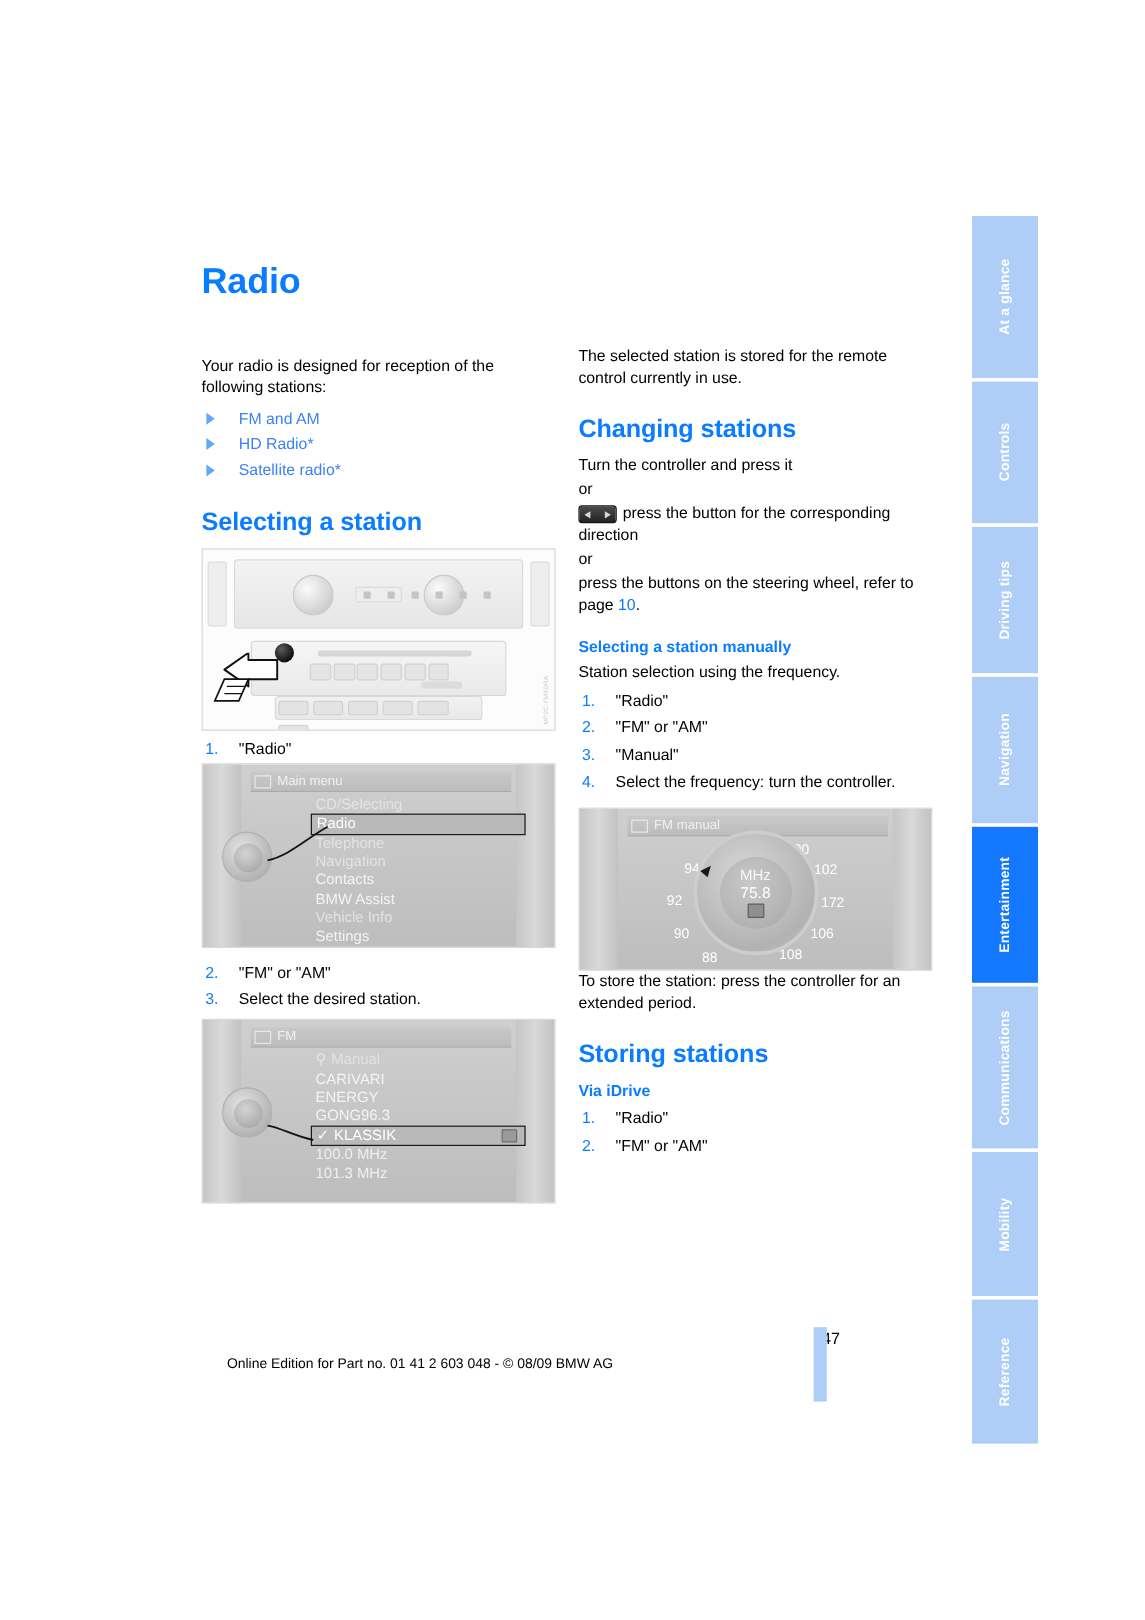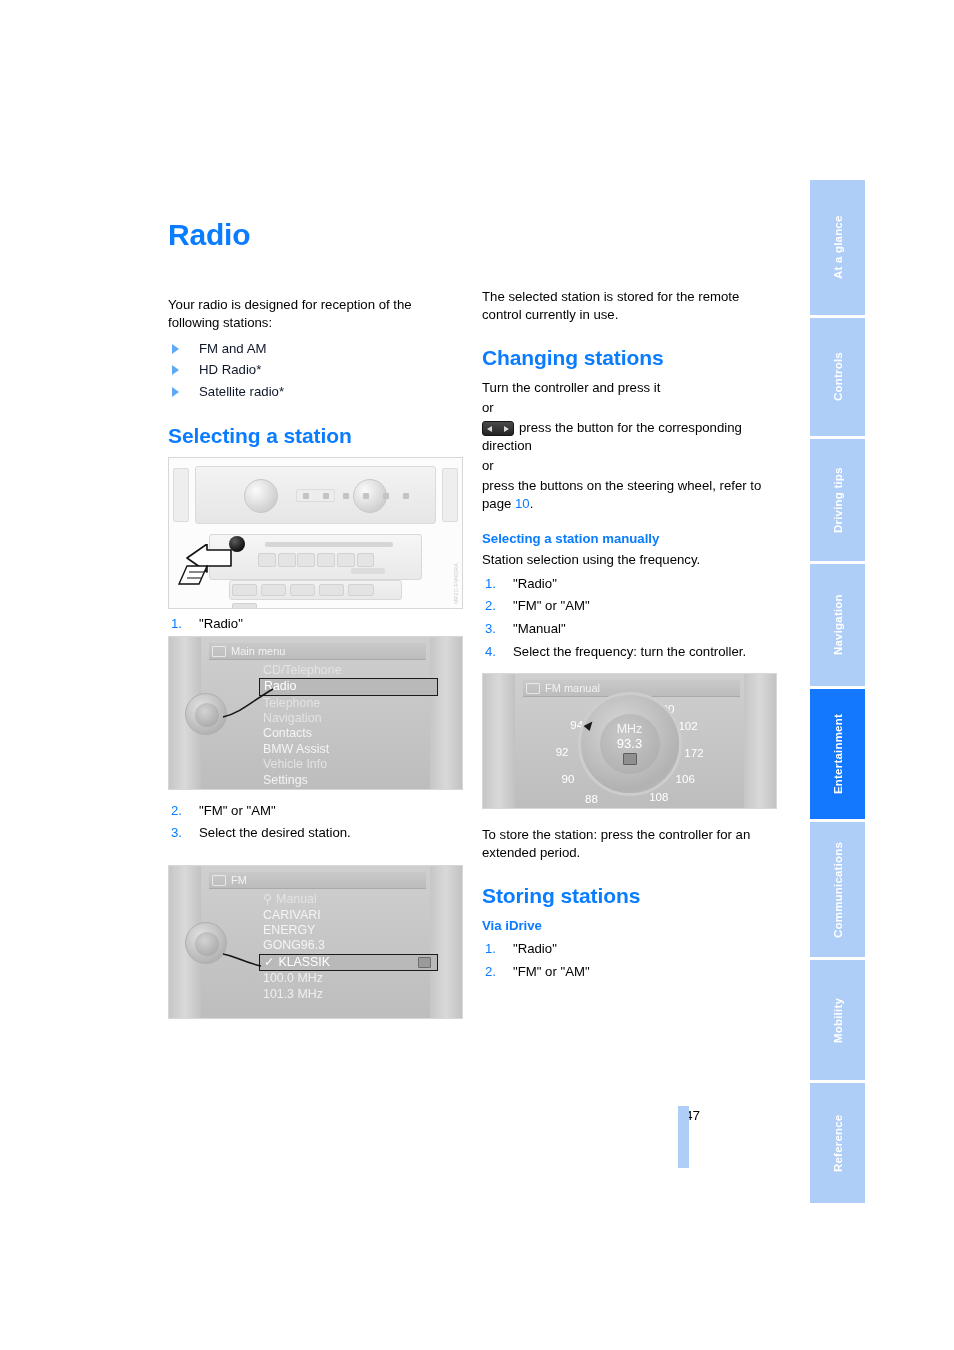--- a/index.html
+++ b/index.html
@@ -50,21 +50,21 @@
     font-size: 13.2px; color: #000; line-height: 1.36;
     margin-bottom: 6px;
   }
   p.tight { margin-bottom: 2px; }
   a.pgref { color: #0a7cff; text-decoration: none; }
 
   
   ul.tri { list-style: none; margin: 4px 0 0 0; }
   ul.tri li {
     font-size: 13.2px; line-height: 1.62;
-    padding-left: 31px; position: relative; color: #0f172a;
+    padding-left: 31px; position: relative; color: #3b82f6;
   }
   ul.tri li .tri-ico {
     position: absolute; left: 4px; top: 6px;
     width: 0; height: 0;
     border-left: 7px solid #5fa9f5;
     border-top: 5px solid transparent;
     border-bottom: 5px solid transparent;
   }
 
   
@@ -341,21 +341,21 @@
       <div class="bezel-r"></div>
       <div class="titlebar">
         <span class="titleicon"></span>
         <span>Main menu</span>
       </div>
       <div class="controller"></div>
       <svg style="position:absolute;left:52px;top:50px;z-index:5" width="70" height="34" viewBox="0 0 70 34">
         <path d="M2 30 C20 26 34 12 52 2" stroke="#141414" stroke-width="1.5" fill="none"></path>
       </svg>
       <div class="menu">
-        <div class="mi dim">CD/Telephone</div>
+        <div class="mi dim">CD/Selecting</div>
         <div class="mi sel">Radio</div>
         <div class="mi dim">Telephone</div>
         <div class="mi dim">Navigation</div>
         <div class="mi">Contacts</div>
         <div class="mi">BMW Assist</div>
         <div class="mi dim">Vehicle Info</div>
         <div class="mi">Settings</div>
       </div>
     </div>
 
@@ -363,21 +363,21 @@
       <li>
         <span class="num">2.</span>
         <span>"FM" or "AM"</span>
       </li>
       <li>
         <span class="num">3.</span>
         <span>Select the desired station.</span>
       </li>
     </ol>
 
-    <div class="fig cid" style="margin-top:20px">
+    <div class="fig cid" style="margin-top:4px">
       <div class="bezel-l"></div>
       <div class="bezel-r"></div>
       <div class="titlebar">
         <span class="titleicon"></span>
         <span>FM</span>
       </div>
       <div class="controller"></div>
       <svg style="position:absolute;left:52px;top:84px;z-index:5" width="44" height="20" viewBox="0 0 44 20">
         <path d="M2 4 C14 6 22 12 40 16" stroke="#141414" stroke-width="1.5" fill="none"></path>
       </svg>
@@ -457,27 +457,27 @@
       <div class="tk" style="left:62%; top:25%">100</div>
       <div class="tk" style="left:70%; top:38%">102</div>
       <div class="tk" style="left:72%; top:58%">172</div>
       <div class="tk" style="left:69%; top:77%">106</div>
       <div class="tk" style="left:60%; top:91%">108</div>
 
       <div class="ring">
         <div class="needle" style="left:4px; top:26px; transform:rotate(-50deg)"></div>
         <div class="inner">
           <div class="u">MHz</div>
-          <div class="f">93.3</div>
+          <div class="f">75.8</div>
           <div class="ico"></div>
         </div>
       </div>
     </div>
 
-    <p class="txt" style="margin-top:17px">To store the station: press the controller for an extended period.</p>
+    <p class="txt" style="margin-top:0">To store the station: press the controller for an extended period.</p>
 
     <h2 class="sec" style="">Storing stations</h2>
 
     <h3 class="sub" style="margin-top:10px">Via iDrive</h3>
 
     <ol class="steps">
       <li>
         <span class="num">1.</span>
         <span>"Radio"</span>
       </li>
@@ -510,15 +510,16 @@
       </div>
     <div class="tab" style="height:120px">
         <span class="tab-label">Mobility</span>
       </div>
     <div class="tab" style="height:120px">
         <span class="tab-label">Reference</span>
       </div>
   </div>
 
   <div class="pagenum">147</div>
+  <div class="footline">Online Edition for Part no. 01 41 2 603 048 - © 08/09 BMW AG</div>
   <div class="footbar"></div>
 
 </div>
 
 </body></html>

